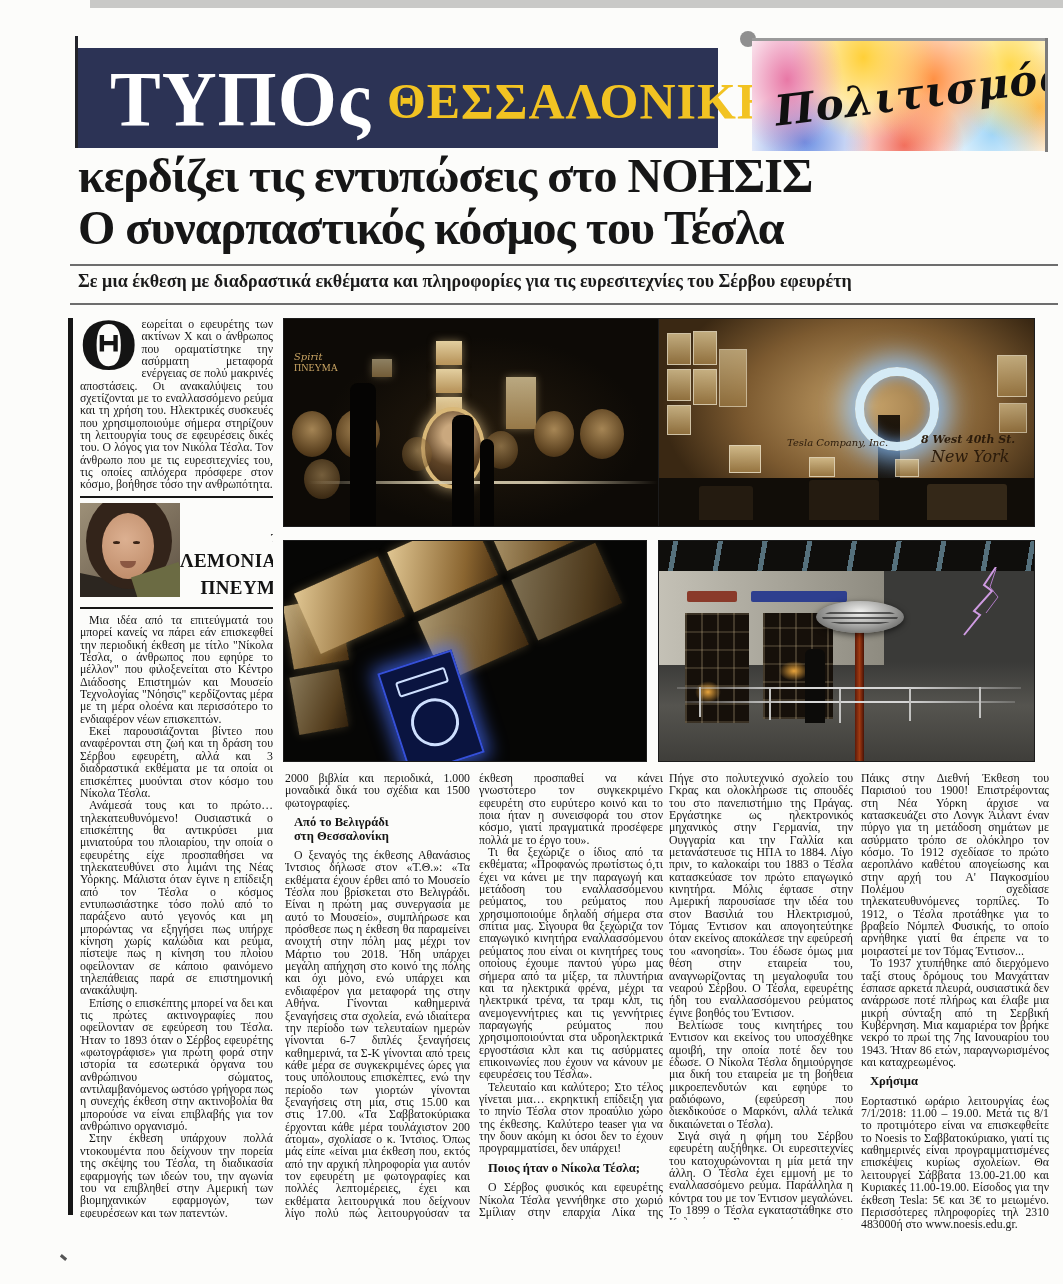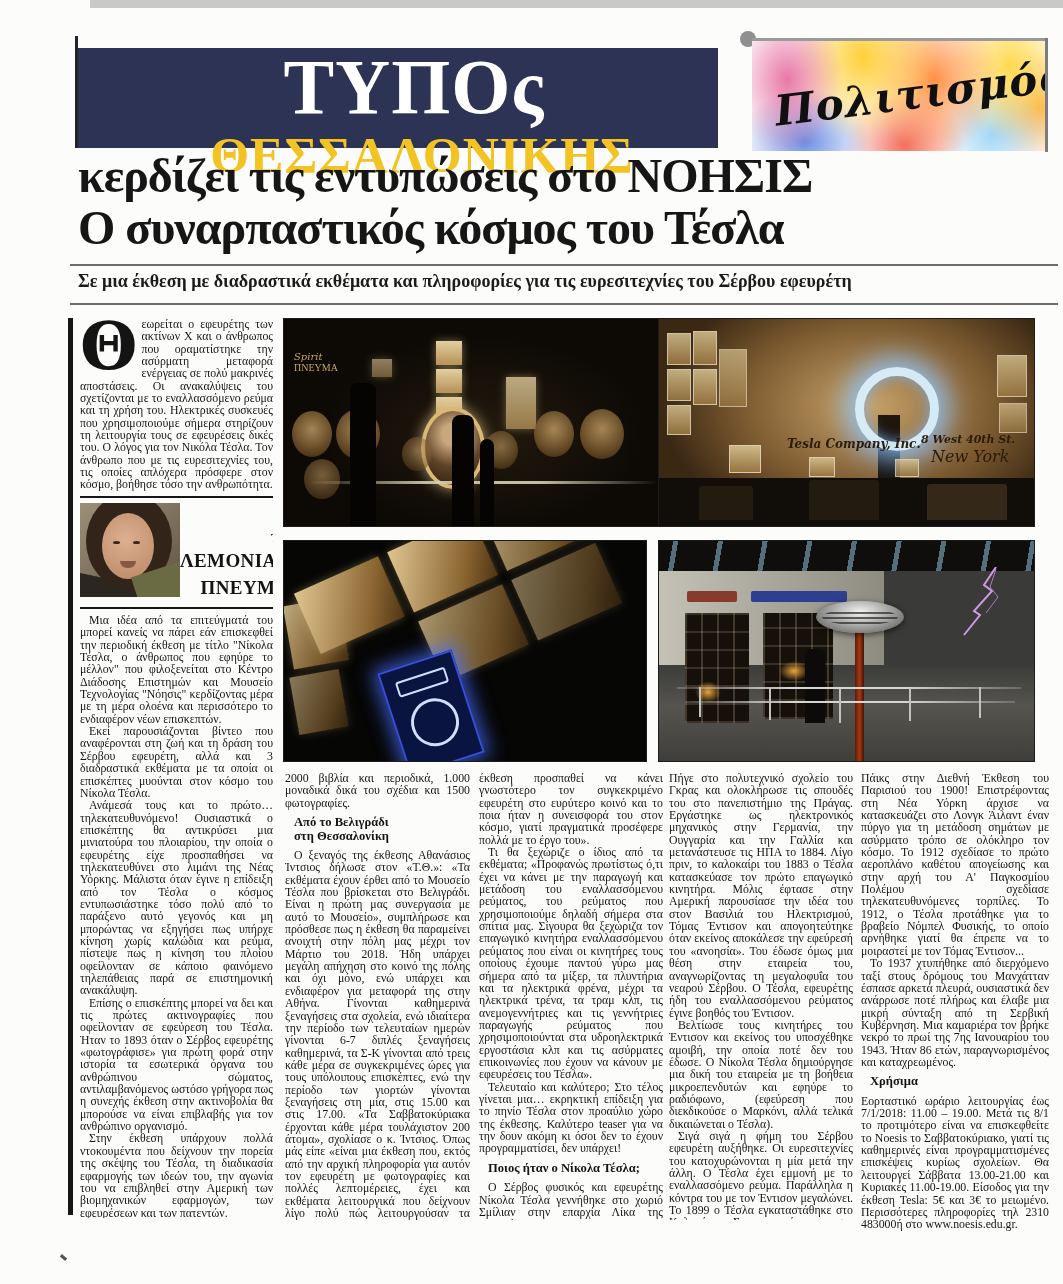--- a/index.html
+++ b/index.html
@@ -5,21 +5,21 @@
   html,body{margin:0;padding:0;background:#e9e9e7;}
   .page{position:relative;width:1063px;height:1284px;background:#fcfcfa;margin:0 auto;
         font-family:"Liberation Serif",serif;color:#141414;overflow:hidden;}
   .scan-top{position:absolute;left:90px;top:0;width:973px;height:8px;background:#c9c9c7;}
   
   .lrule-a{position:absolute;left:75px;top:36px;width:3px;height:112px;background:#23242a;}
   .lrule-b{position:absolute;left:68px;top:318px;width:5px;height:897px;background:#161616;}
   .lrule-c{position:absolute;left:60px;top:1256px;width:7px;height:3px;background:#555;transform:rotate(40deg);}
   
   .masthead{position:absolute;left:78px;top:48px;width:640px;height:100px;background:#2c3355;
-            display:flex;align-items:center;padding-left:32px;box-sizing:border-box;flex-direction:column;}
+            display:flex;align-items:center;padding-left:32px;box-sizing:border-box;}
   .mh1{font-size:76px;font-weight:bold;color:#fff;letter-spacing:1px;line-height:1;transform:scaleY(1.04);}
   .mh2{font-size:50px;font-weight:bold;color:#f2c322;margin-left:16px;letter-spacing:1px;line-height:1;padding-top:6px;}
   
   .pinline{position:absolute;left:752px;top:38px;width:296px;height:3px;background:#9a9a9a;}
   .pinhead{position:absolute;left:740px;top:31px;width:16px;height:16px;border-radius:50%;background:#8f8f8f;}
   .pinv{position:absolute;left:1045px;top:38px;width:3px;height:114px;background:#7c7c7c;}
   .culture{position:absolute;left:752px;top:41px;width:293px;height:110px;overflow:hidden;background:
      radial-gradient(ellipse 90px 120px at 12% 35%, rgba(228,96,150,.85), transparent 62%),
      radial-gradient(ellipse 120px 140px at 38% 15%, rgba(255,205,45,.95), transparent 60%),
      radial-gradient(ellipse 110px 130px at 62% 35%, rgba(255,125,35,.85), transparent 60%),
@@ -197,21 +197,21 @@
     <div class="poster" style="left:8px;top:14px;width:22px;height:30px;"></div>
     <div class="poster" style="left:34px;top:12px;width:22px;height:32px;"></div>
     <div class="poster" style="left:8px;top:50px;width:22px;height:30px;"></div>
     <div class="poster" style="left:34px;top:50px;width:22px;height:34px;"></div>
     <div class="poster" style="left:8px;top:86px;width:22px;height:28px;"></div>
     <div class="poster" style="left:60px;top:30px;width:26px;height:56px;opacity:.7;"></div>
     <div class="poster" style="left:338px;top:36px;width:28px;height:40px;opacity:.8;"></div>
     <div class="poster" style="left:340px;top:84px;width:26px;height:28px;opacity:.7;"></div>
     <div class="ringcol"></div>
     <div class="ring"></div>
-    <div class="hand" style="left:128px;top:118px;font-size:12px;font-weight:bold;">Tesla Company, Inc.</div>
+    <div class="hand" style="left:128px;top:118px;font-size:10px;font-weight:normal;">Tesla Company, Inc.</div>
     <div class="hand" style="left:262px;top:114px;font-size:11px;font-weight:bold;">8 West 40th St.</div>
     <div class="hand" style="left:272px;top:128px;font-size:16px;">New York</div>
     <div class="poster" style="left:70px;top:126px;width:30px;height:26px;opacity:.9;"></div>
     <div class="poster" style="left:150px;top:138px;width:24px;height:18px;"></div>
     <div class="poster" style="left:236px;top:140px;width:22px;height:16px;opacity:.8;"></div>
     <div class="p2-band"></div>
     <div class="machine" style="left:40px;width:54px;height:34px;"></div>
     <div class="machine" style="left:150px;width:70px;height:40px;"></div>
     <div class="machine" style="left:268px;width:80px;height:36px;background:#342818;"></div>
   </div>

